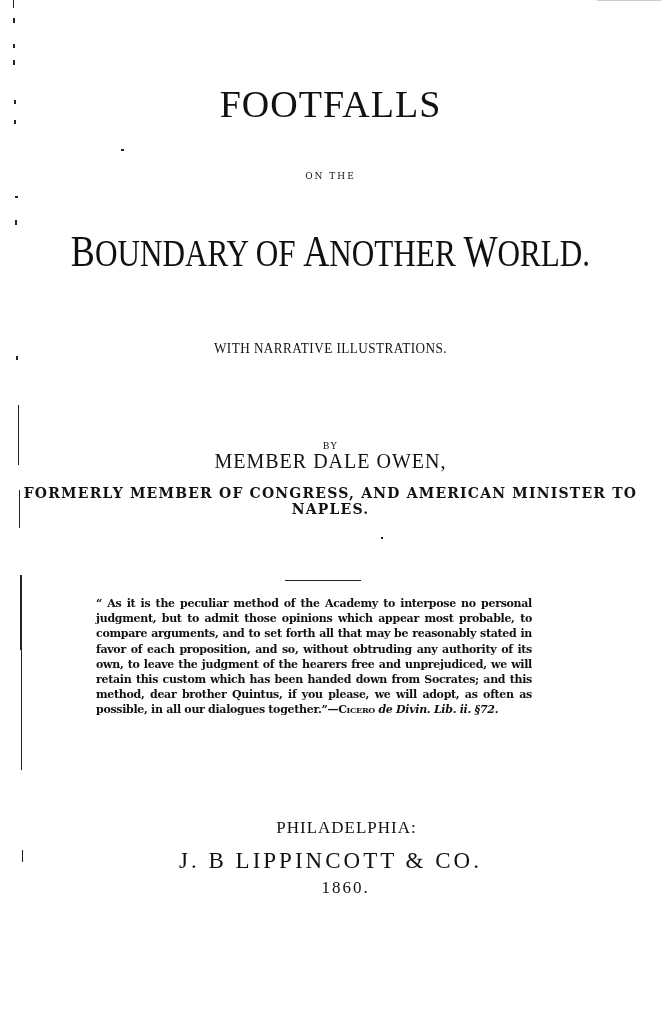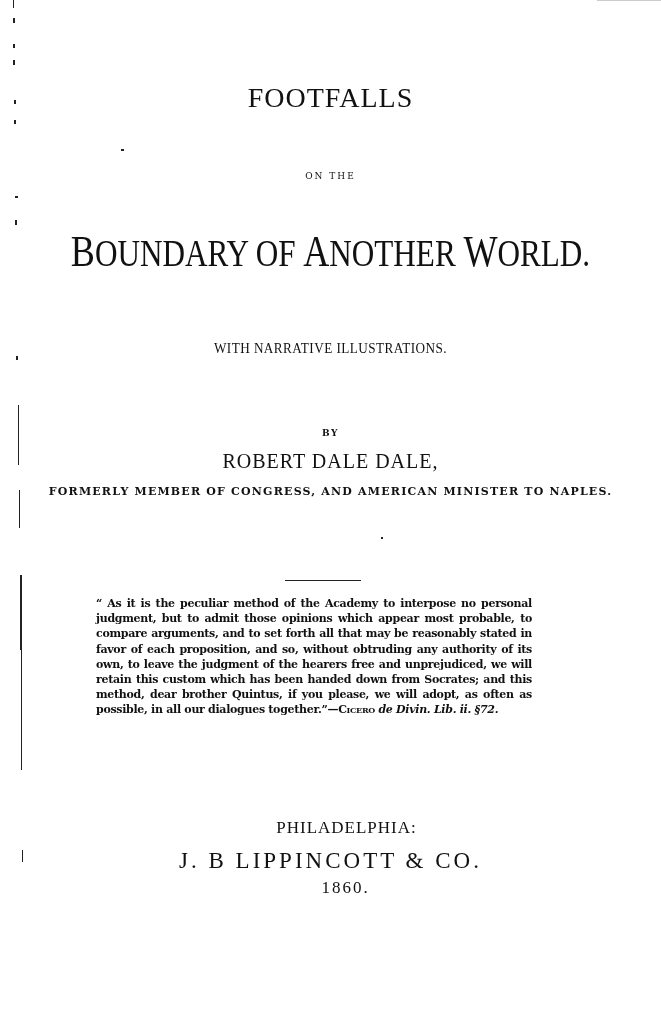--- a/index.html
+++ b/index.html
@@ -5,45 +5,45 @@
   html, body { margin: 0; padding: 0; }
   body {
     width: 661px; height: 1024px; background: #ffffff;
     position: relative; overflow: hidden;
     font-family: "Liberation Serif", serif; color: #111;
   }
   .page { position: absolute; inset: 0; }
   .center { position: absolute; left: 0; width: 661px; text-align: center; }
 
   .title-main {
-    top: 82px; font-size: 28px; letter-spacing: 1px; font-weight: normal;
+    top: 82px; font-size: 38px; letter-spacing: 1px; font-weight: normal;
   }
   .on-the {
     top: 171px; font-size: 9px; font-weight: normal; letter-spacing: 2px;
     font-family: "DejaVu Serif", serif;
   }
   .boundary {
     top: 226px; font-size: 38px; letter-spacing: 0px;
     transform: scaleX(0.82); transform-origin: center;
     font-family: "Liberation Serif", serif;
   }
   .boundary .big { font-size: 44px; }
   .illus {
     top: 340px; font-size: 15px; letter-spacing: 0.5px;
     transform: scaleX(0.88); transform-origin: center;
   }
   .by {
-    top: 428px; font-size: 9px; font-weight: bold; letter-spacing: 1.5px;
+    top: 441px; font-size: 9px; font-weight: normal; letter-spacing: 1.5px;
     font-family: "DejaVu Serif", serif;
   }
   .author {
     top: 450px; font-size: 20px; letter-spacing: 1px;
   }
   .author-sub {
-    top: 485px; font-size: 11px; font-weight: bold; letter-spacing: 1.2px;
+    top: 485px; font-size: 14px; font-weight: bold; letter-spacing: 1.2px;
     font-family: "DejaVu Serif", serif;
   }
   .rule {
     position: absolute; top: 580px; left: 285px; width: 76px; height: 1px; background: #222;
   }
   .quote {
     position: absolute; top: 596px; left: 96px; width: 436px;
     font-size: 11px; line-height: 15.2px; font-weight: bold;
     text-align: justify; font-family: "DejaVu Serif", serif;
     letter-spacing: -0.3px;
@@ -72,21 +72,21 @@
   <div class="center on-the">ON THE</div>
 
   <div class="center boundary">
     <span class="big">B</span><span>OUNDARY OF </span><span class="big">A</span><span>NOTHER </span><span class="big">W</span><span>ORLD.</span>
   </div>
 
   <div class="center illus">WITH NARRATIVE ILLUSTRATIONS.</div>
 
   <div class="center by">BY</div>
 
-  <div class="center author">ROBERT DALE DALE,</div>
+  <div class="center author">MEMBER DALE OWEN,</div>
 
   <div class="center author-sub">FORMERLY MEMBER OF CONGRESS, AND AMERICAN MINISTER TO NAPLES.</div>
 
   <div class="rule"></div>
 
   <div class="quote"><span>“ As it is the peculiar method of the Academy to interpose no personal judgment, but to admit those opinions which appear most probable, to compare arguments, and to set forth all that may be reasonably stated in favor of each proposition, and so, without obtruding any authority of its own, to leave the judgment of the hearers free and unprejudiced, we will retain this custom which has been handed down from Socrates; and this method, dear brother Quintus, if you please, we will adopt, as often as possible, in all our dialogues together.”—</span><span class="attr-name">Cicero</span><span class="attr-it"> de Divin. Lib. ii. §72.</span></div>
 
   <div class="center pub-city">PHILADELPHIA:</div>
   <div class="center pub-name">J. B LIPPINCOTT &amp; CO.</div>
   <div class="center pub-year">1860.</div>

